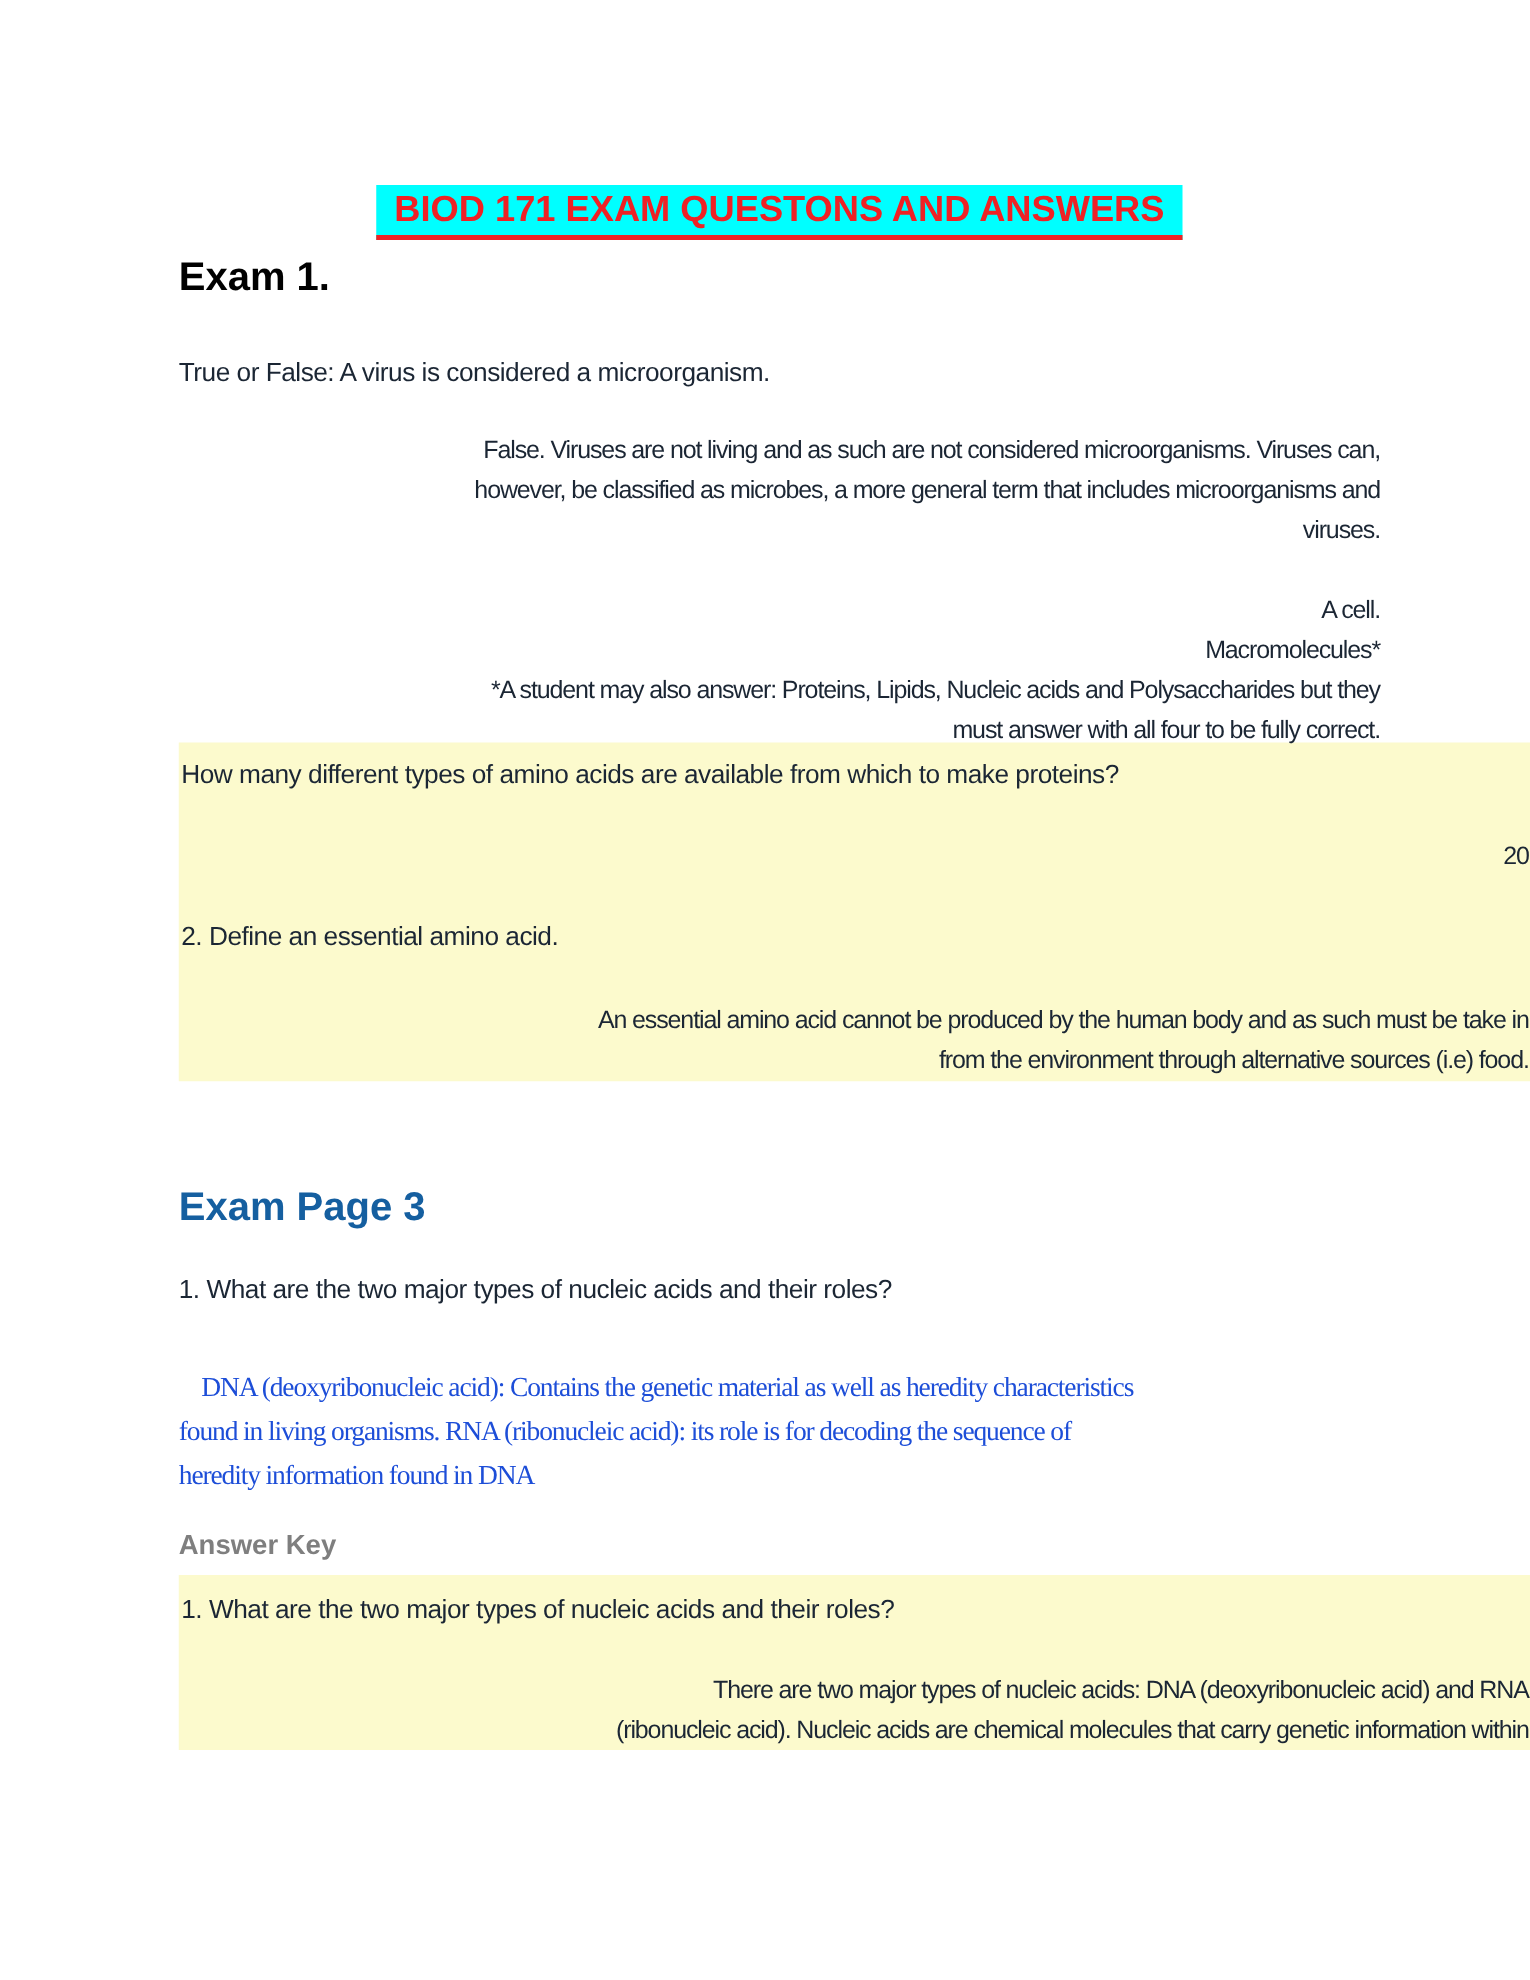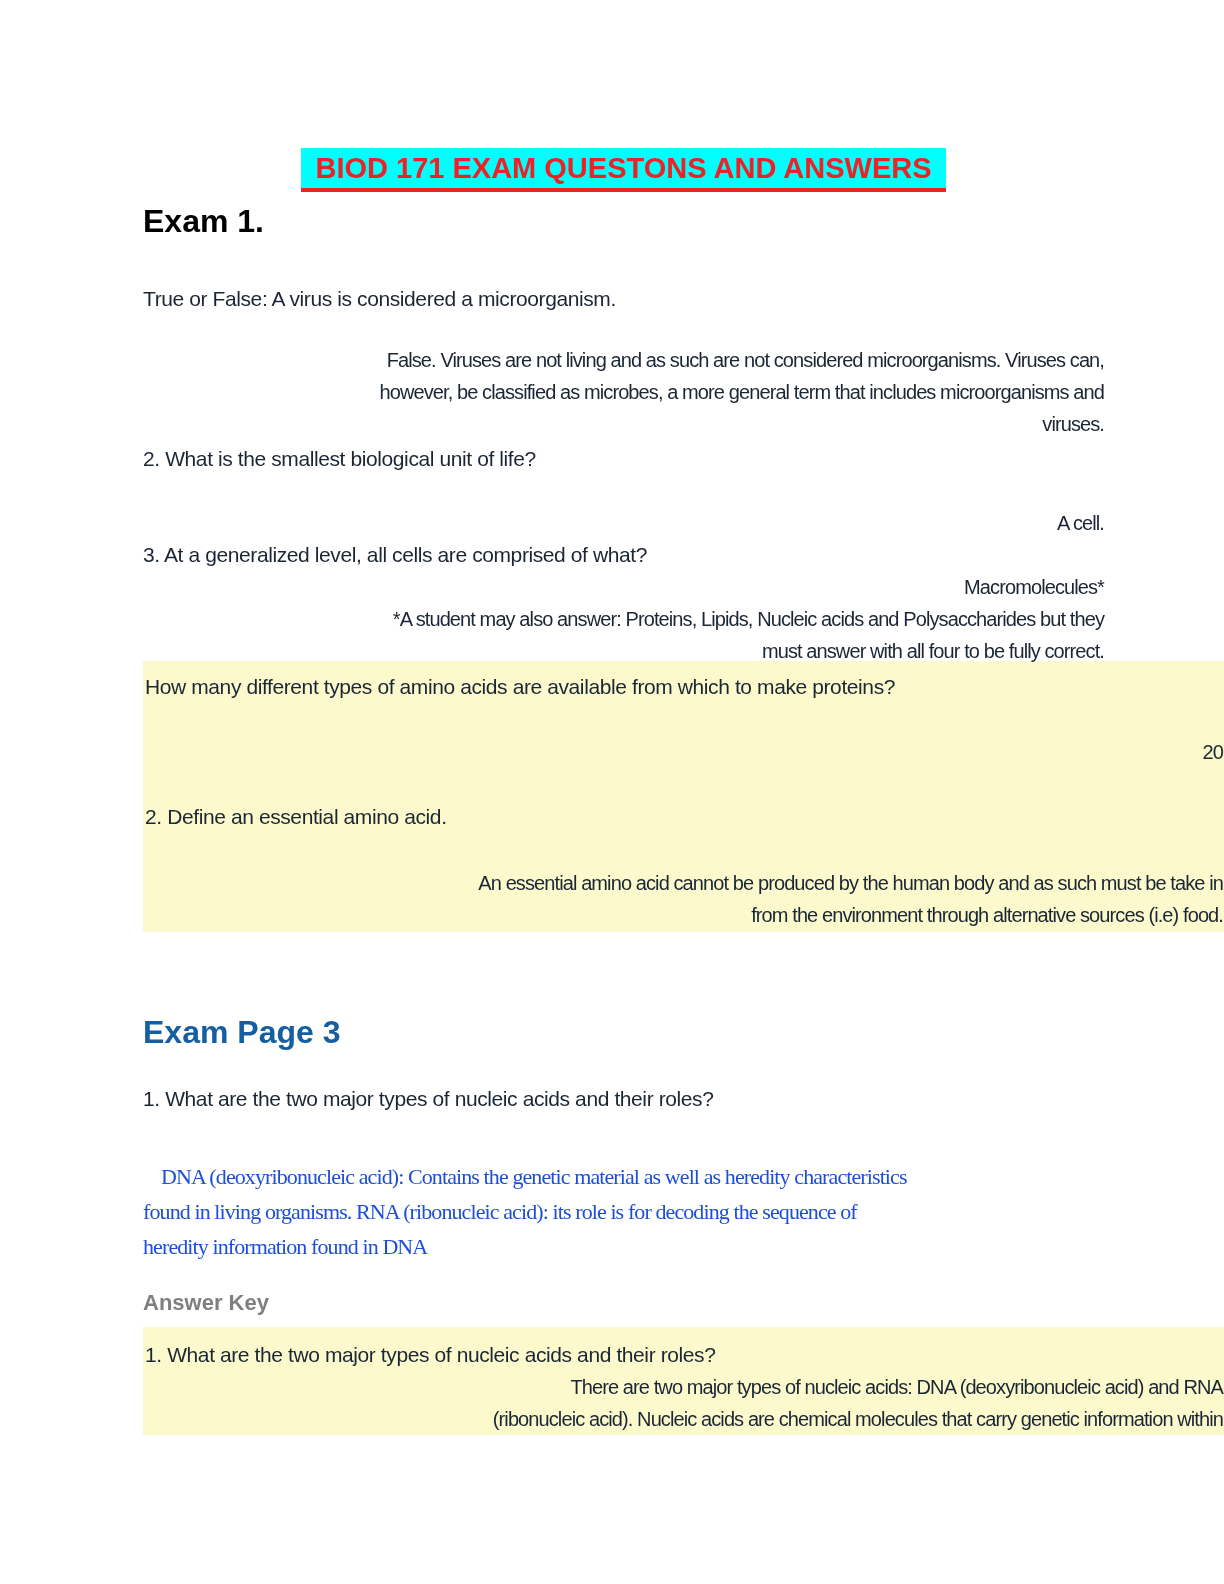--- a/index.html
+++ b/index.html
@@ -91,21 +91,21 @@
   }
   .hl1 .hq1 { margin-top: 0; }
   .hl1 .ha1 { margin-top: 33px; }
   .hl1 .hq2 { margin-top: 33px; }
   .hl1 .ha2 { margin-top: 34px; }
   .hl2 {
     margin-top: 10px;
     padding: 12px 6px 0 2px;
   }
   .hl2 .hq1 { margin-top: 0; }
-  .hl2 .ha1 { }
+  .hl2 .ha1 { margin-top: 32px; }
   
   .p3-q { margin-top: 30px; }
   .serif-para {
     margin-top: 44px;
     font-family: "Liberation Serif", serif;
     font-size: 22px;
     line-height: 35px;
     letter-spacing: -0.9px;
     text-indent: 18px;
     color: #1d4ed8;
@@ -119,25 +119,23 @@
   <h1 class="doc-title"><span class="title-highlight">BIOD 171 EXAM QUESTONS AND ANSWERS</span></h1>
 
   <h2 class="exam1-heading">Exam 1.</h2>
 
   <p class="q1">True or False: A virus is considered a microorganism.</p>
 
   <p class="a1 bold">False. Viruses are not living and as such are not considered microorganisms. Viruses can,
 however, be classified as microbes, a more general term that includes microorganisms and
 viruses.</p>
 
-  <p class="q2">2. What is the smallest biological unit of life?</p>
 
   <p class="a2 bold">A cell.</p>
 
-  <p class="q3">3. At a generalized level, all cells are comprised of what?</p>
 
   <p class="a3 bold">Macromolecules*</p>
 
   <p class="a3n bold">*A student may also answer: Proteins, Lipids, Nucleic acids and Polysaccharides but they
 must answer with all four to be fully correct.</p>
 
   <div class="highlight-block hl1">
     <p class="hq1">How many different types of amino acids are available from which to make proteins?</p>
     <p class="ha1 bold">20</p>
     <p class="hq2">2. Define an essential amino acid.</p>

